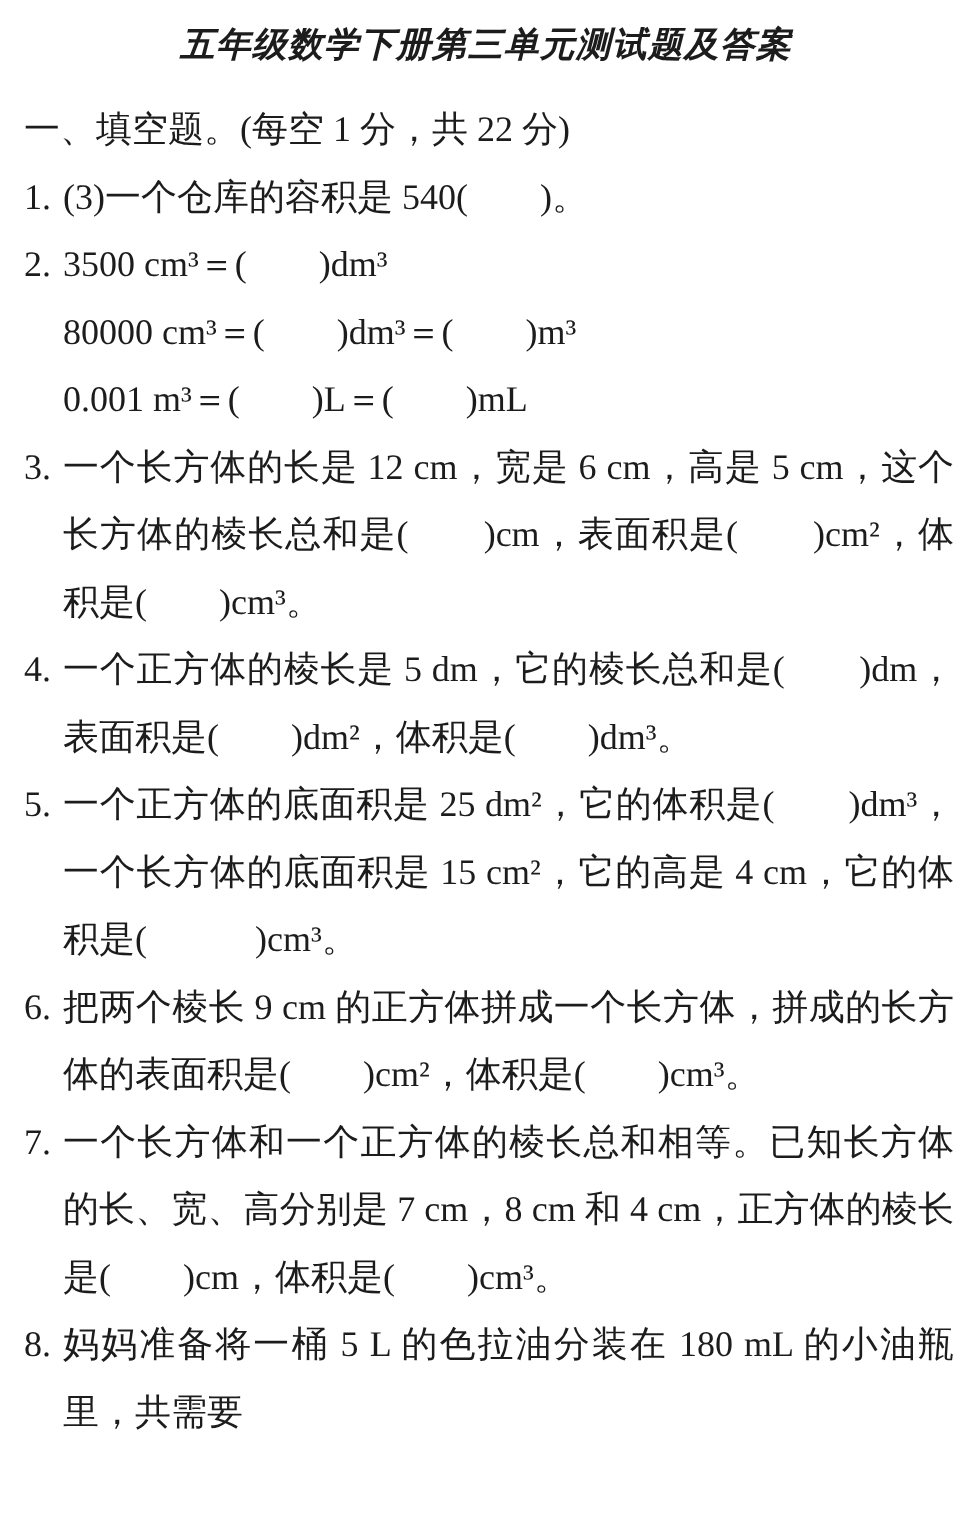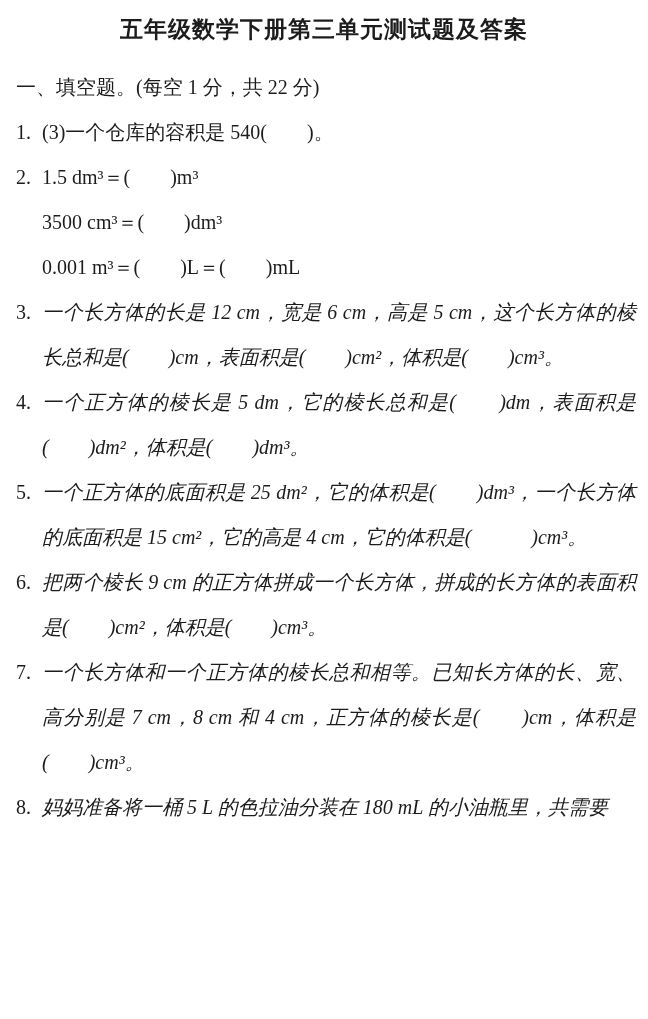--- a/index.html
+++ b/index.html
@@ -12,61 +12,62 @@
     overflow: hidden;
     position: relative;
   }
   .title {
     font-size: 23px;
     font-weight: 700;
     text-align: center;
     margin: 10px 8px 15px 8px;
     line-height: 40px;
     letter-spacing: 1px;
+    font-style: italic;
   }
   .content {
     padding-left: 42px;
     padding-right: 12px;
-    font-size: 20px;
+    font-size: 24px;
   }
   .line {
     margin: 0;
     line-height: 45px;
     white-space: normal;
   }
   .section {
     margin-left: -26px;
   }
   .question { position: relative; }
   .qnum {
     position: absolute;
     left: -26px;
     top: 0;
     line-height: 45px;
   }
-  .prose { text-align: justify; font-style: italic; }
+  .prose { text-align: justify; }
 </style>
 </head>
 <body>
 
 <div class="page">
   <h1 class="title">五年级数学下册第三单元测试题及答案</h1>
   <div class="content">
 
     <p class="line section">一、填空题。(每空 1 分，共 22 分)</p>
 
     <div class="question">
       <span class="qnum">1.</span>
       <p class="line">(3)一个仓库的容积是 540(　　)。</p>
     </div>
 
     <div class="question">
       <span class="qnum">2.</span>
-      <p class="line">1.5 dm³＝(　　)m³</p>
       <p class="line">3500 cm³＝(　　)dm³</p>
+      <p class="line">80000 cm³＝(　　)dm³＝(　　)m³</p>
       <p class="line">0.001 m³＝(　　)L＝(　　)mL</p>
     </div>
 
     <div class="question">
       <span class="qnum">3.</span>
       <p class="line prose">一个长方体的长是 12 cm，宽是 6 cm，高是 5 cm，这个长方体的棱长总和是(　　)cm，表面积是(　　)cm²，体积是(　　)cm³。</p>
     </div>
 
     <div class="question">
       <span class="qnum">4.</span>

